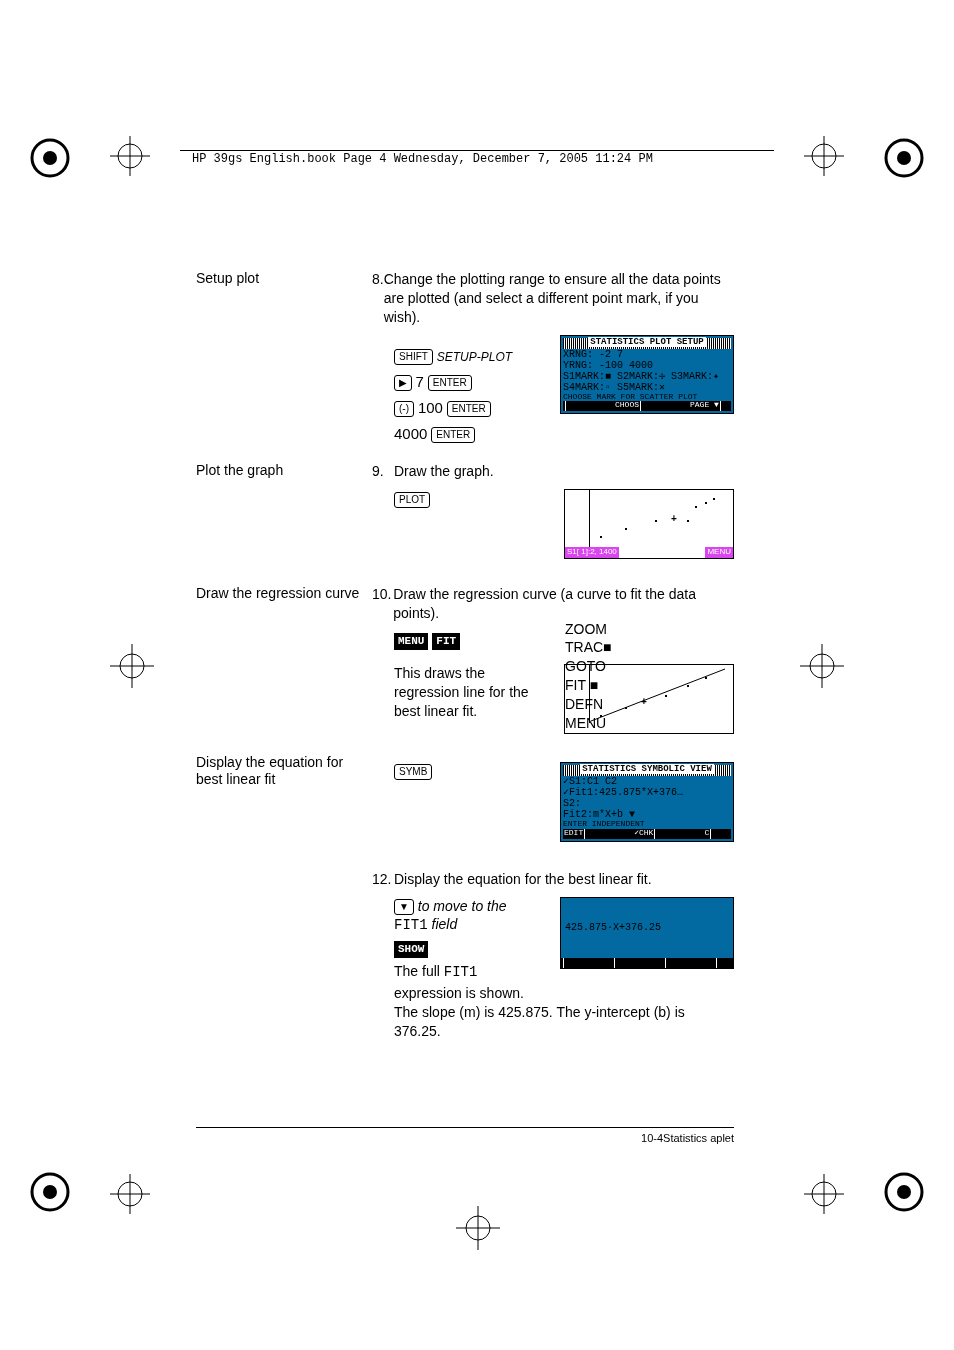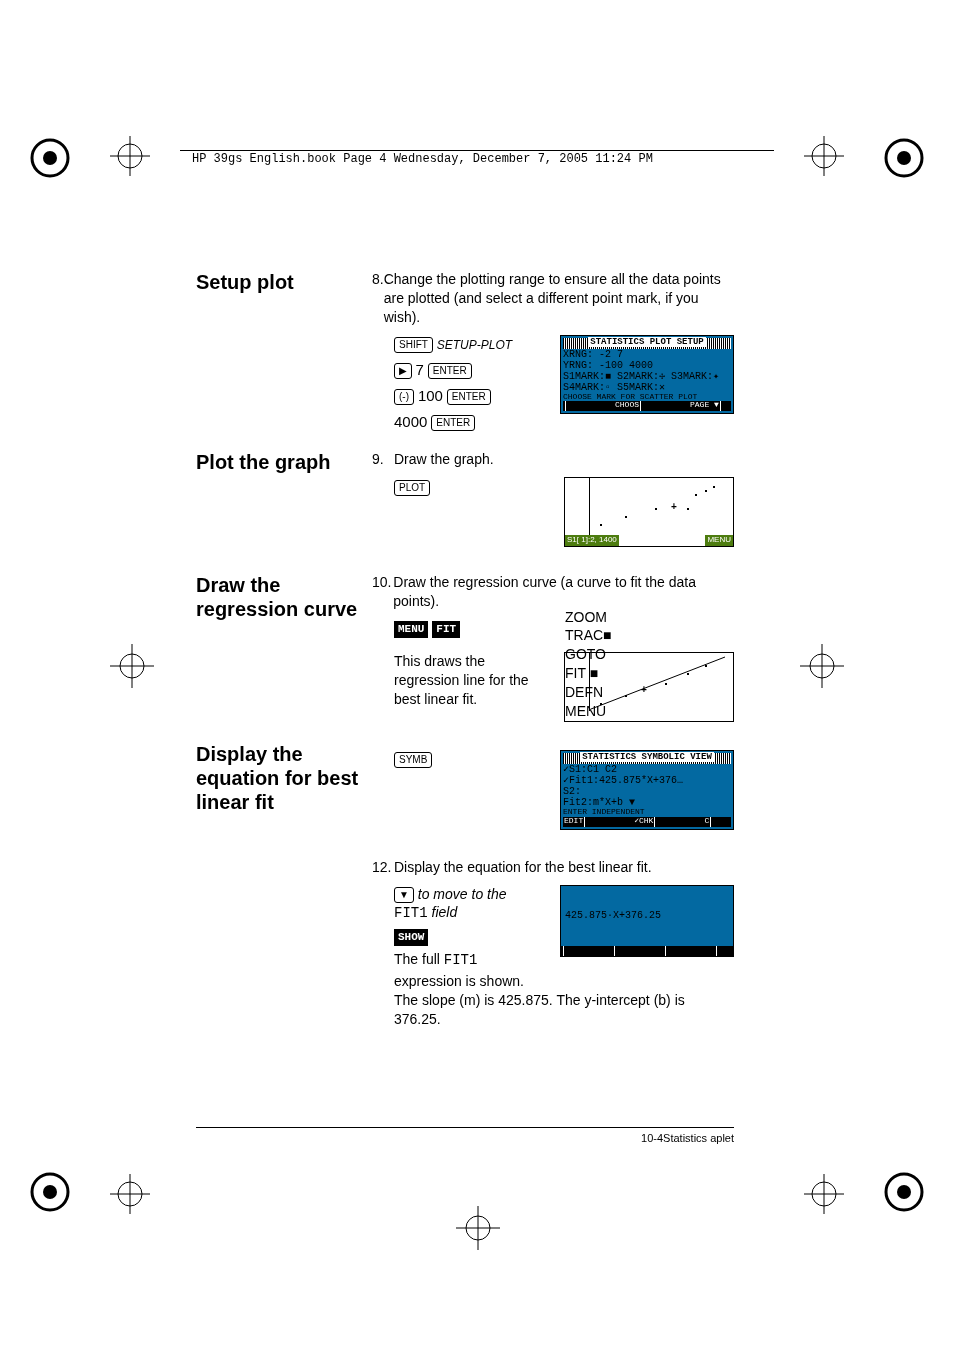--- a/index.html
+++ b/index.html
@@ -62,22 +62,22 @@
     left: 196px;
     right: 220px;
   }
   .row {
     display: flex;
     margin-bottom: 18px;
   }
   .side-heading {
     width: 176px;
     flex-shrink: 0;
-    font-weight: bold;
-    font-size: 20px;
+    font-weight: normal;
+    font-size: 14px;
     line-height: 1.2;
   }
   .body-col {
     flex: 1;
     font-size: 14px;
     line-height: 1.35;
   }
   .step-num {
     display: inline-block;
     width: 22px;
@@ -163,21 +163,21 @@
     background: #fff;
   }
   .plot-box .px { position: absolute; width:2px; height:2px; background:#000; }
   .plot-box .cross { position: absolute; font-size:10px; font-weight:bold; }
   .plot-box .yaxis { position:absolute; left:24px; top:0; bottom:10px; width:1px; background:#000; }
   .plot-status {
     position:absolute; bottom:0; left:0; right:0;
     display:flex; justify-content:space-between;
     font-size:8px;
   }
-  .plot-status span { background:#4d7c0f; color:#fff; padding:0 2px; }
+  .plot-status span { background:#d946ef; color:#fff; padding:0 2px; }
   .mono { font-family: "Courier New", monospace; }
   .footer {
     position: absolute;
     bottom: 206px;
     left: 196px;
     right: 220px;
     border-top: 1px solid #000;
     display: flex;
     justify-content: flex-end;
     font-size: 11px;
@@ -249,21 +249,21 @@
 
     <div class="row">
       <div class="side-heading">Setup plot</div>
       <div class="body-col">
         <div style="display:flex;">
           <span class="step-num">8.</span>
           <span>Change the plotting range to ensure all the data points are plotted (and select a different point mark, if you wish).</span>
         </div>
         <div class="flex-inner" style="margin-top:8px; padding-left:22px;">
           <div class="left-keys">
-            <div style="margin-bottom:6px;">
+            <div style="margin-bottom:6px;margin-top:12px;">
               <span class="key">SHIFT</span>
               <span class="key-it">SETUP-PLOT</span>
             </div>
             <div style="margin-bottom:6px;">
               <span class="key">▶</span>
               <span style="font-size:15px;">7</span>
               <span class="key">ENTER</span>
             </div>
             <div style="margin-bottom:6px;">
               <span class="key">(-)</span>

